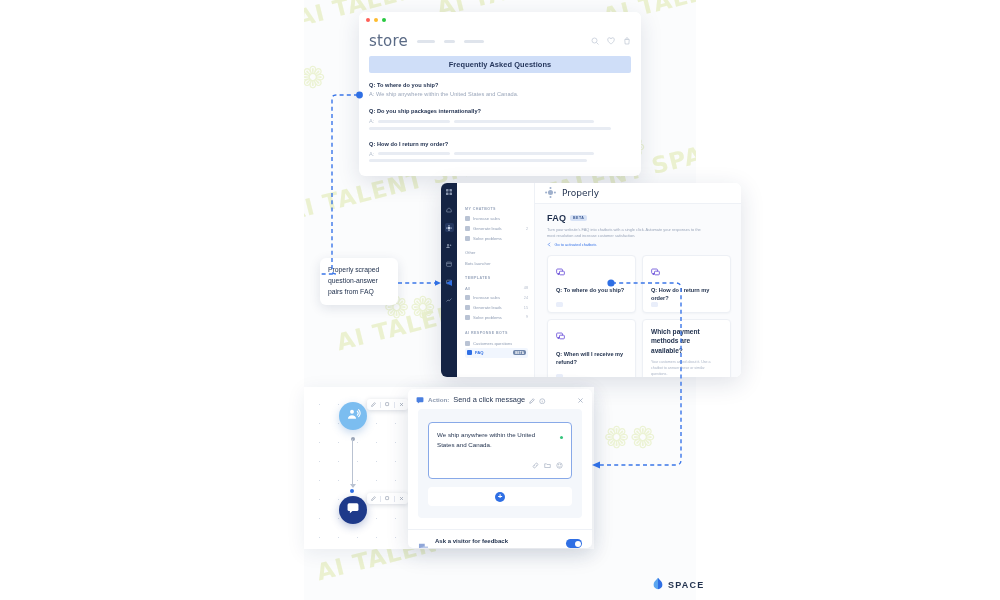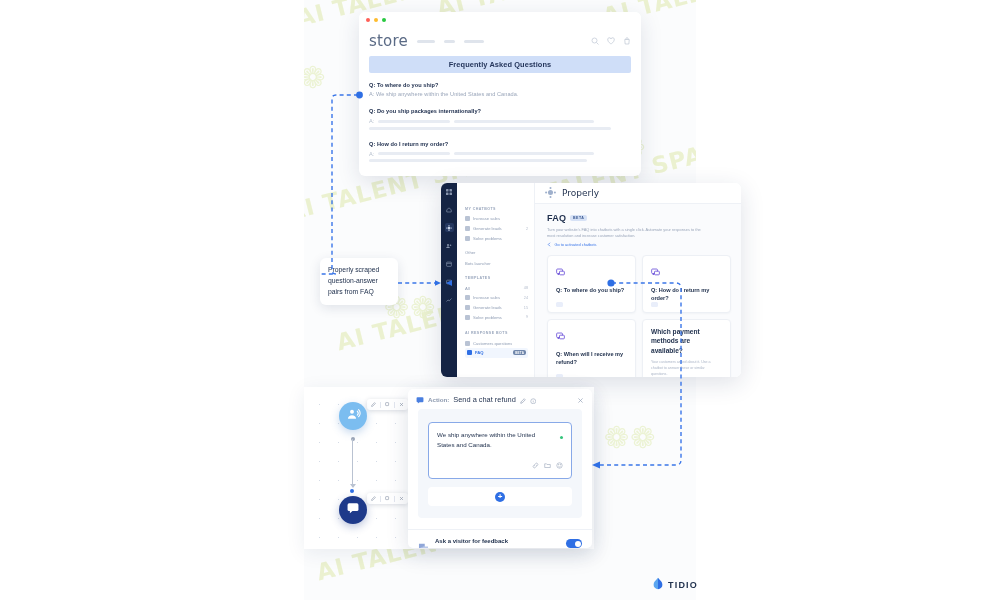--- a/index.html
+++ b/index.html
@@ -483,21 +483,21 @@
     </div>
   </div>
 
   <div class="action">
     <div class="ahead">
       <span><svg width="8" height="8" viewBox="0 0 14 14" fill="#4a7fe0">
             <rect x="1" y="2" width="12" height="9" rx="1.6"></rect>
             <path d="M3.4 10.6v2.4l2.8-2.4z"></path>
           </svg></span>
       <span class="alab">Action:</span>
-      <span class="aval">Send a chat refund</span>
+      <span class="aval">Send a click message</span>
       <span><svg width="6" height="6" viewBox="0 0 10 10" fill="none" stroke="#9aa6ba" stroke-width="1.2">
             <path d="M7 1.2l1.8 1.8L3.4 8.4 1.2 8.8l.4-2.2z"></path>
           </svg></span>
       <span><svg width="6.5" height="6.5" viewBox="0 0 12 12" fill="none" stroke="#9aa6ba" stroke-width="1.1">
             <circle cx="6" cy="6" r="4.6"></circle>
             <path d="M6 5.2v3M6 3.6v.6"></path>
           </svg></span>
       <span class="sp"><svg width="7" height="7" viewBox="0 0 12 12" fill="none" stroke="#9aa6ba" stroke-width="1.2">
             <path d="M2.4 2.4l7.2 7.2M9.6 2.4l-7.2 7.2"></path>
           </svg></span>
@@ -559,16 +559,16 @@
     <polygon points="592,465 600,461.6 600,468.4" fill="#2f6fe4"></polygon>
   </svg>
 
   <div class="tidio">
     <span>
       <svg width="12" height="13" viewBox="0 0 14 16" fill="none">
         <path d="M7 1C10 4.4 12.4 6.3 12.4 9.4A5.4 5.4 0 017 15z" fill="#2f6fe4"></path>
         <path d="M7 1C4 4.4 1.6 6.3 1.6 9.4A5.4 5.4 0 007 15z" fill="#5ba6f0"></path>
       </svg>
     </span>
-    <span class="tx">TIDIO</span>
+    <span class="tx">SPACE</span>
   </div>
 
 </div>
 
 </body></html>

